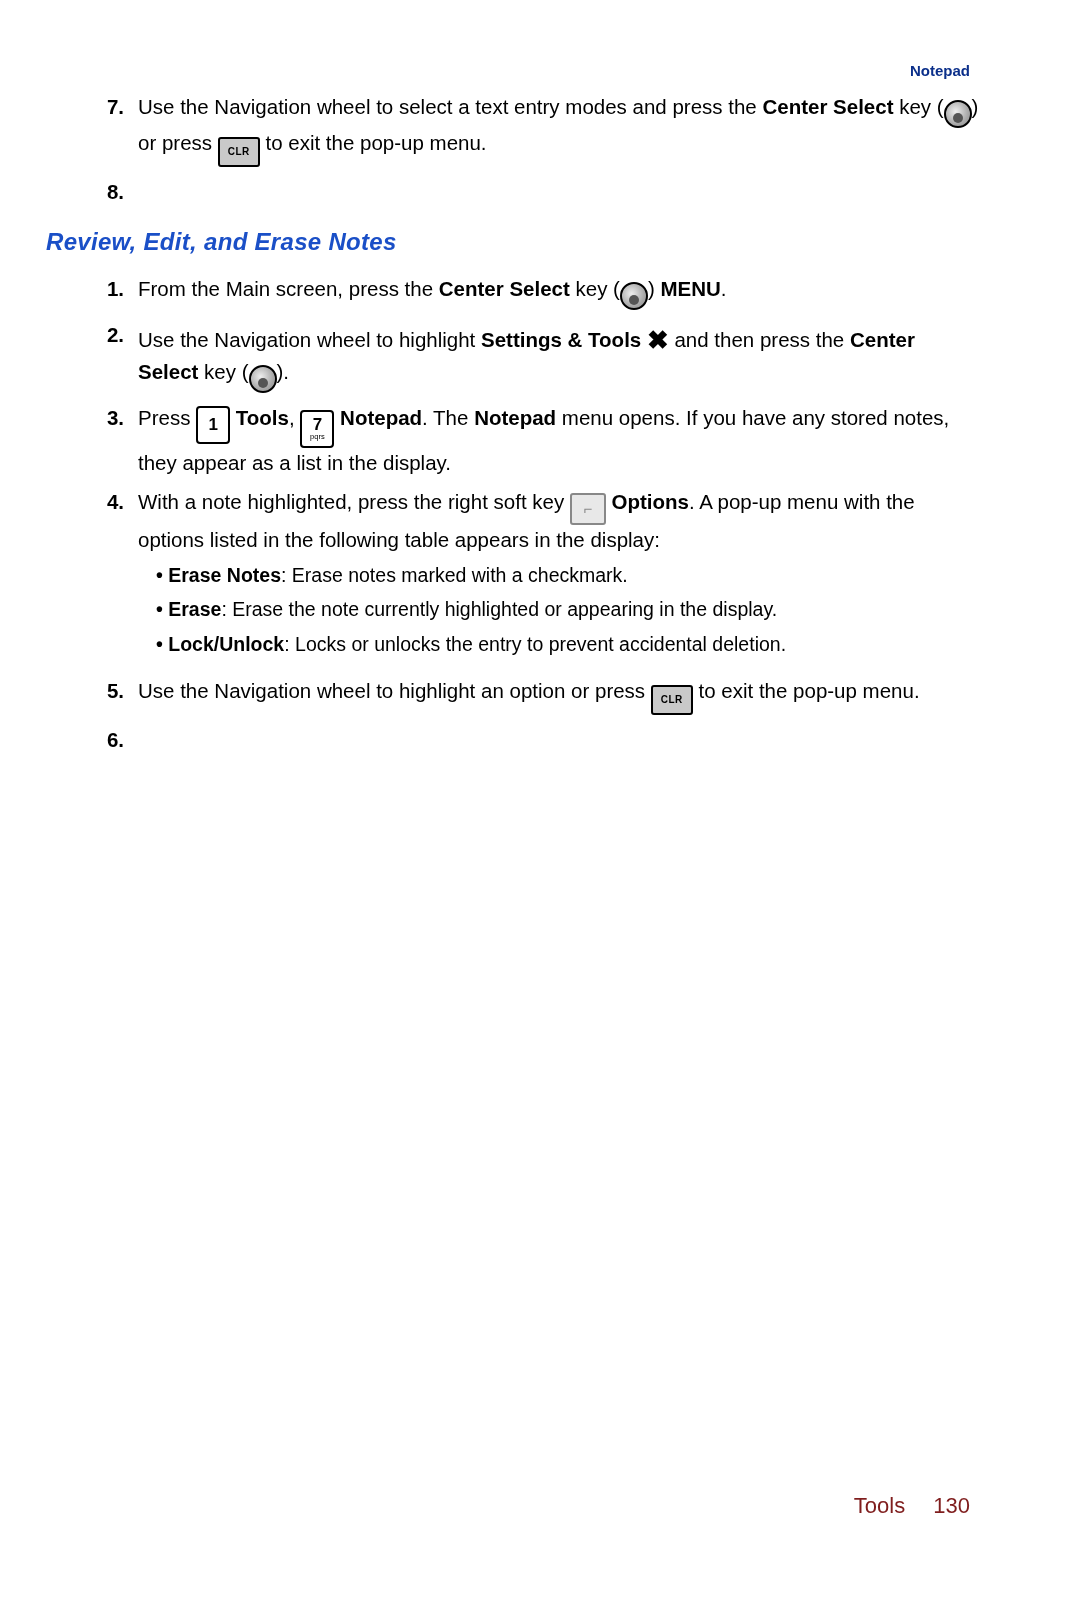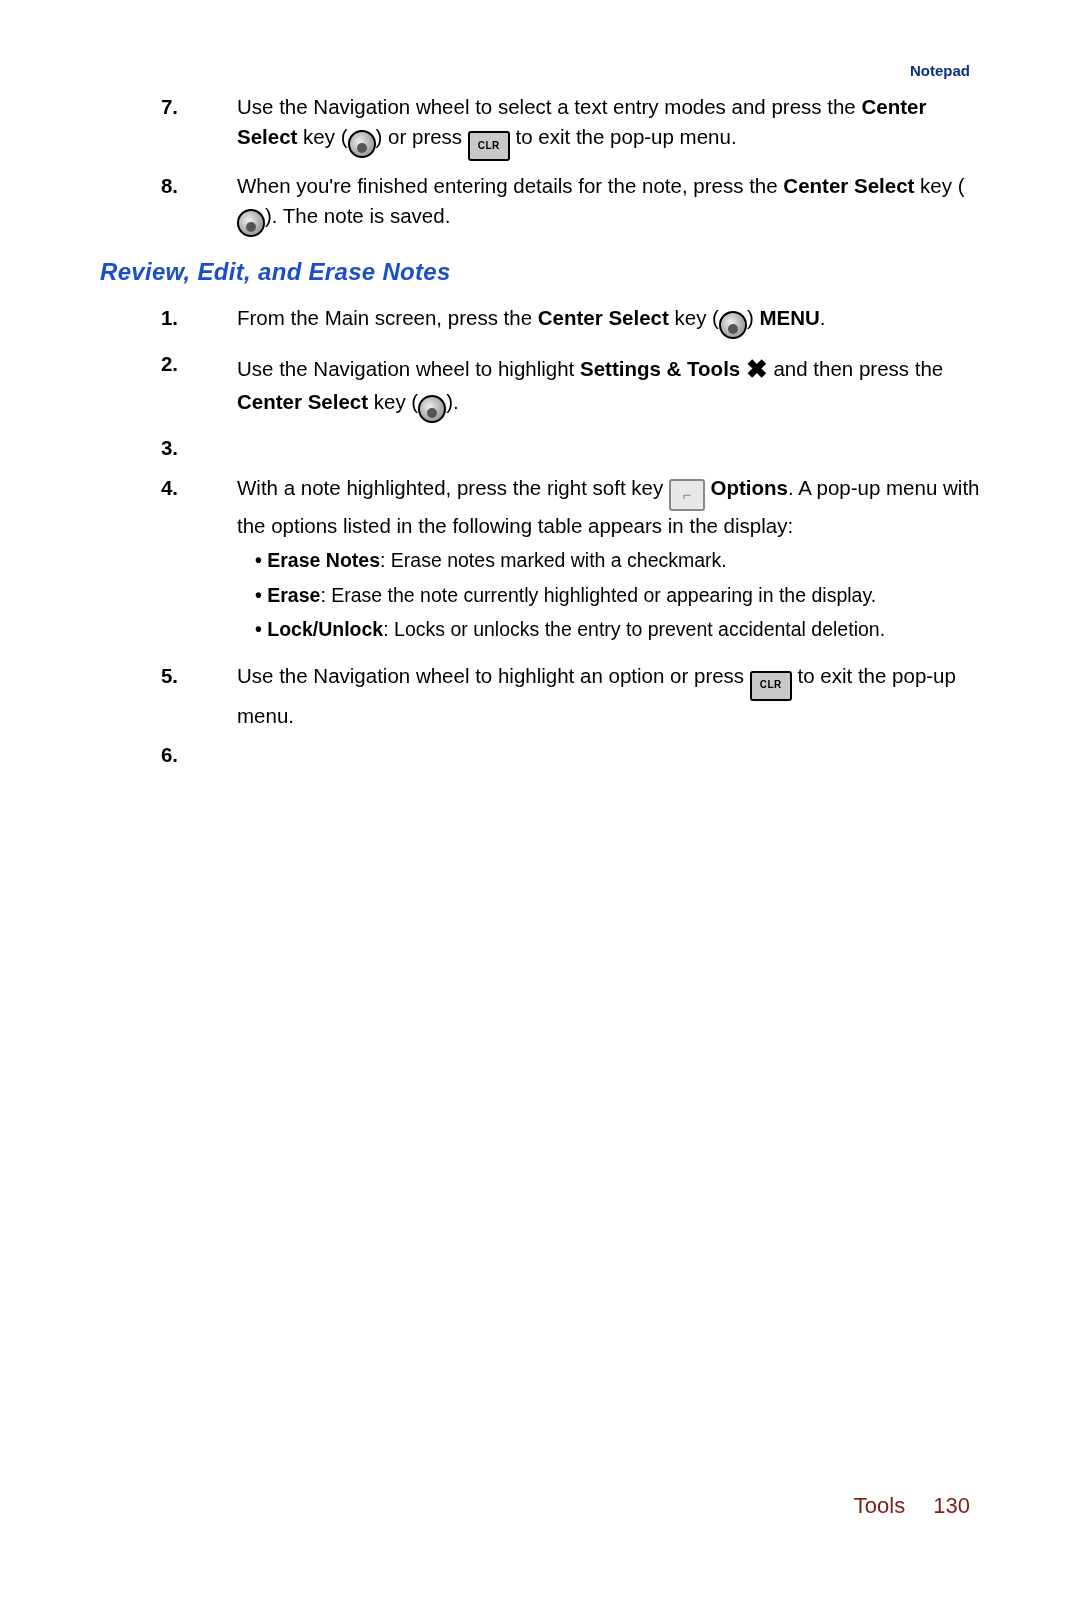--- a/index.html
+++ b/index.html
@@ -9,21 +9,21 @@
     color: #000;
     margin: 0;
     padding: 0;
     background: #fff;
   }
   .page {
     width: 1080px;
     height: 1620px;
     position: relative;
     box-sizing: border-box;
-    padding: 60px 100px 60px 100px;
+    padding: 60px 100px 60px 46px;
   }
   .header-tag {
     position: absolute;
     top: 60px;
     right: 110px;
     color: #0b2f8a;
     font-weight: bold;
     font-size: 15px;
   }
   .content {
@@ -31,21 +31,21 @@
   }
   ol.main { list-style: none; padding: 0; margin: 0; }
   ol.main > li { display: flex; margin-bottom: 10px; }
   ol.main > li > .num {
     width: 78px;
     text-align: right;
     padding-right: 14px;
     font-weight: bold;
     flex-shrink: 0;
   }
-  ol.main > li > .body { flex: 1; margin-left: 45px; }
+  ol.main > li > .body { flex: 1; }
   .section-title {
     color: #1a4fc7;
     font-weight: bold;
     font-style: italic;
     font-size: 24px;
     margin: 18px 0 14px 0;
     letter-spacing: 0.3px;
   }
   ul.bullets {
     list-style: none;
@@ -133,37 +133,43 @@
   <div class="header-tag">Notepad</div>
 
   <div class="content">
     <ol class="main" id="top-list">
         <li>
           <div class="num">7.</div>
           <div class="body">Use the Navigation wheel to select a text entry modes and press the <b>Center Select</b> key (<span class="icon center-key"></span>) or press <span class="icon clr-key">CLR</span> to exit the pop-up menu.</div>
         </li>
         <li>
           <div class="num">8.</div>
-          <div class="body">When you're finished entering details for the note, press the <b>Center Select</b> key (<span class="icon center-key"></span>). The note is saved.</div>
         </li>
       </ol>
 
     <div class="section-title">Review, Edit, and Erase Notes</div>
 
     <ol class="main" id="section-list">
         <li>
           <div class="num">1.</div>
           <div class="body">From the Main screen, press the <b>Center Select</b> key (<span class="icon center-key"></span>) <b>MENU</b>.</div>
         </li>
         <li>
           <div class="num">2.</div>
           <div class="body">Use the Navigation wheel to highlight <b>Settings &amp; Tools</b> <span class="tools-x">✖</span> and then press the <b>Center Select</b> key (<span class="icon center-key"></span>).</div>
         </li>
         <li>
           <div class="num">3.</div>
+          <div class="body">Press <span class="icon digit-key">
+              <span>1</span>
+              <span class="sub"></span>
+            </span> <b>Tools</b>, <span class="icon digit-key">
+              <span>7</span>
+              <span class="sub">pqrs</span>
+            </span> <b>Notepad</b>. The <b>Notepad</b> menu opens. If you have any stored notes, they appear as a list in the display.</div>
         </li>
         <li>
           <div class="num">4.</div>
           <div class="body">With a note highlighted, press the right soft key <span class="icon soft-key">⌐</span> <b>Options</b>. A pop-up menu with the options listed in the following table appears in the display:<ul class="bullets">
               <li><b>Erase Notes</b>: Erase notes marked with a checkmark.</li>
               <li><b>Erase</b>: Erase the note currently highlighted or appearing in the display.</li>
               <li><b>Lock/Unlock</b>: Locks or unlocks the entry to prevent accidental deletion.</li>
             </ul></div>
         </li>
         <li>

